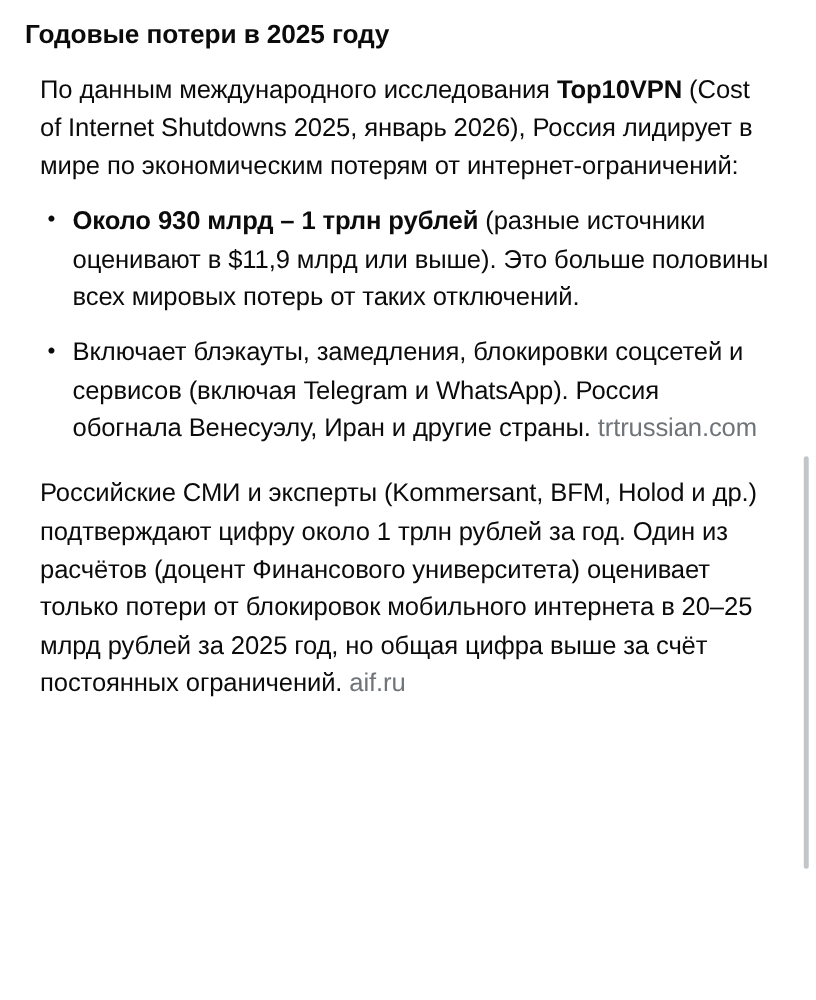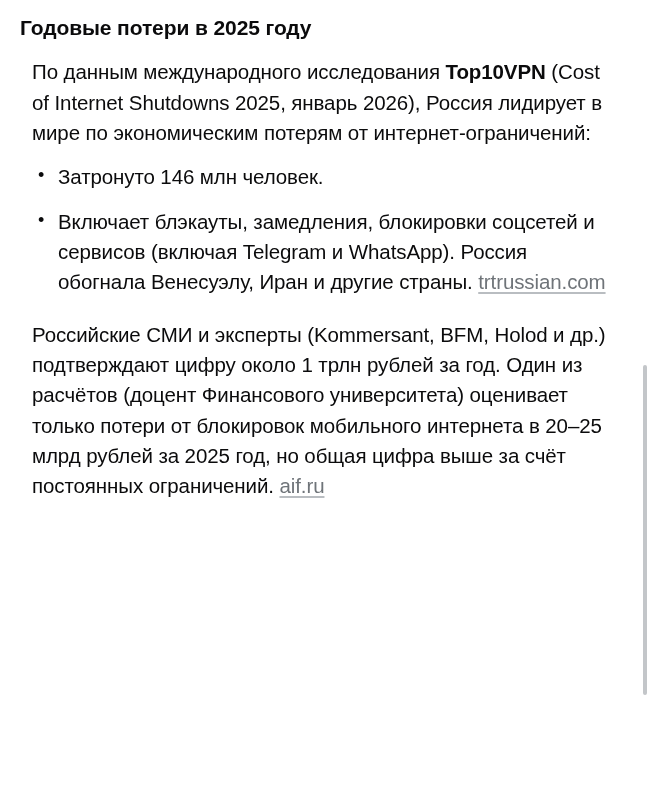--- a/index.html
+++ b/index.html
@@ -57,21 +57,20 @@
   ul.bullets li::before {
     content: "\2022";
     position: absolute;
     left: 2px;
     top: 0;
     font-size: 18px;
     color: #0b0b0c;
   }
   .link {
     color: #6f7479;
-    text-decoration: underline;
     text-underline-offset: 3px;
     text-decoration-color: #b9bdc1;
     cursor: pointer;
   }
   .block-gap {
     height: 8px;
   }
   .scrollbar-track {
     position: absolute;
     right: 6px;
@@ -92,21 +91,21 @@
 </head>
 <body>
 
 <div class="page">
 
   <h1 class="heading">Годовые потери в 2025 году</h1>
 
   <p class="para"><span>По данным международного исследования </span><span class="bold">Top10VPN</span><span> (Cost of Internet Shutdowns 2025, январь 2026), Россия лидирует в мире по экономическим потерям от интернет-ограничений:</span></p>
 
   <ul class="bullets">
-    <li><span class="bold"></span><span>Затронуто 146 млн человек.</span></li>
+    <li><span class="bold">Около 930 млрд – 1 трлн рублей</span><span> (разные источники оценивают в $11,9 млрд или выше). Это больше половины всех мировых потерь от таких отключений.</span></li>
     <li><span class="bold"></span><span>Включает блэкауты, замедления, блокировки соцсетей и сервисов (включая Telegram и WhatsApp). Россия обогнала Венесуэлу, Иран и другие страны. </span><a class="link">trtrussian.com</a></li>
   </ul>
 
   <div class="block-gap"></div>
 
   <p class="para"><span>Российские СМИ и эксперты (Kommersant, BFM, Holod и др.) подтверждают цифру около 1 трлн рублей за год. Один из расчётов (доцент Финансового университета) оценивает только потери от блокировок мобильного интернета в 20–25 млрд рублей за 2025 год, но общая цифра выше за счёт постоянных ограничений. </span><a class="link">aif.ru</a></p>
 
   <div class="scrollbar-track"></div>
   <div class="scrollbar-thumb"></div>
 </div>

